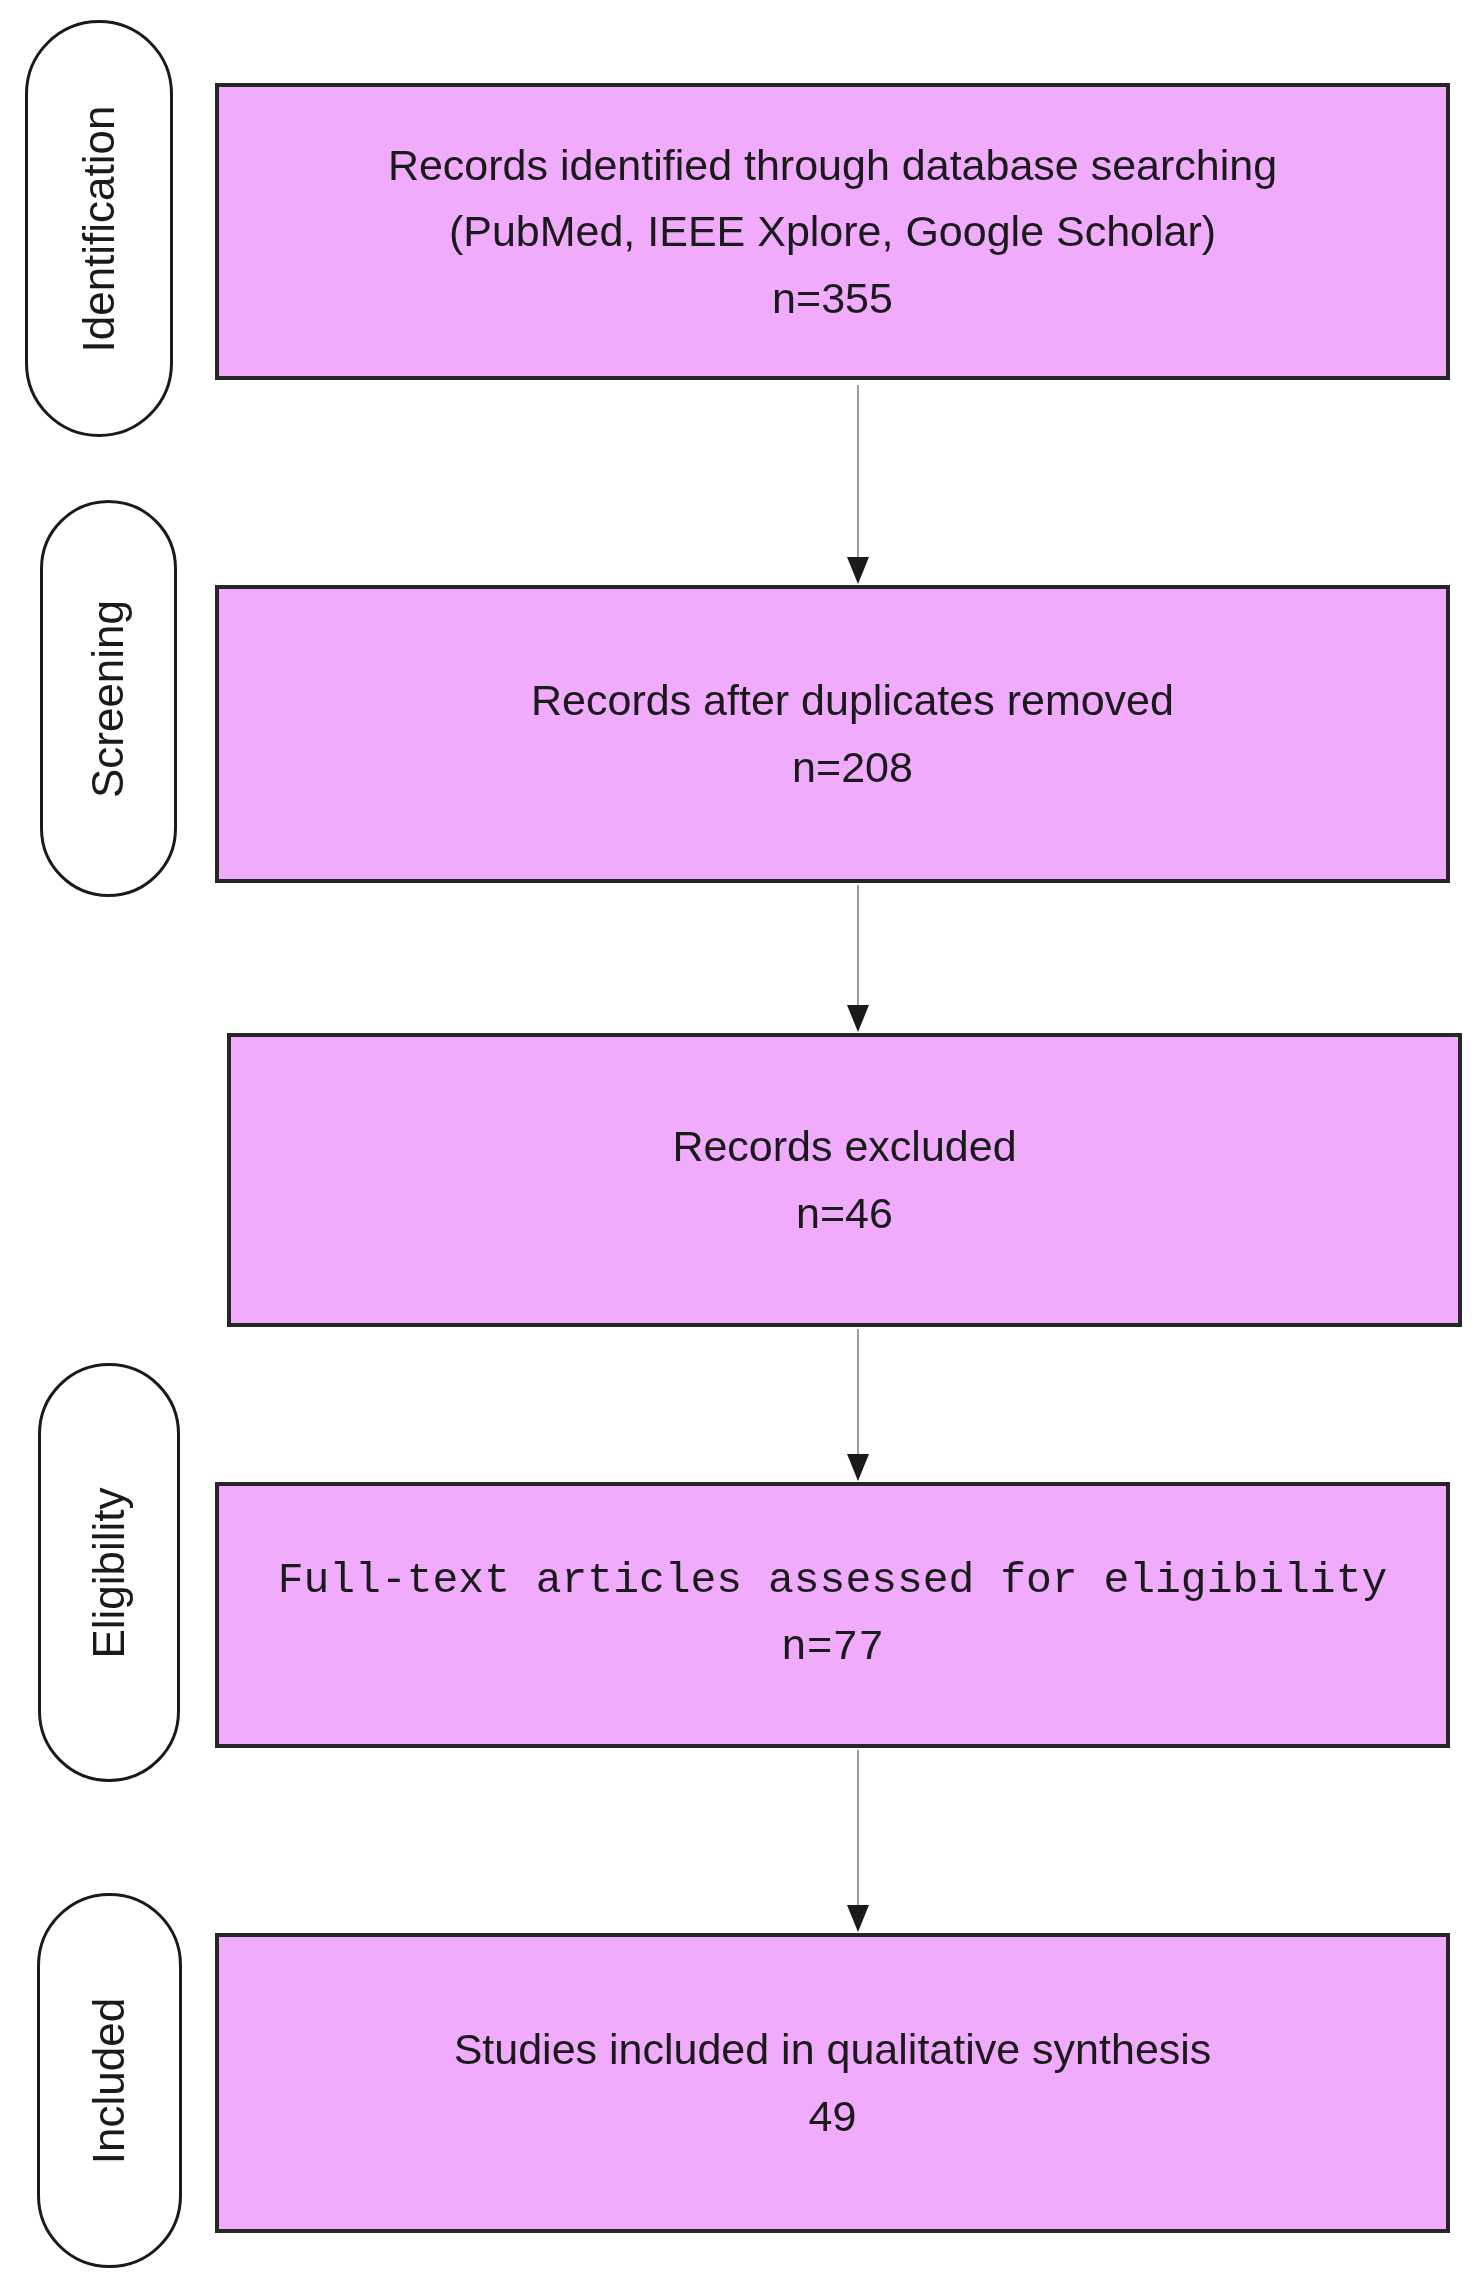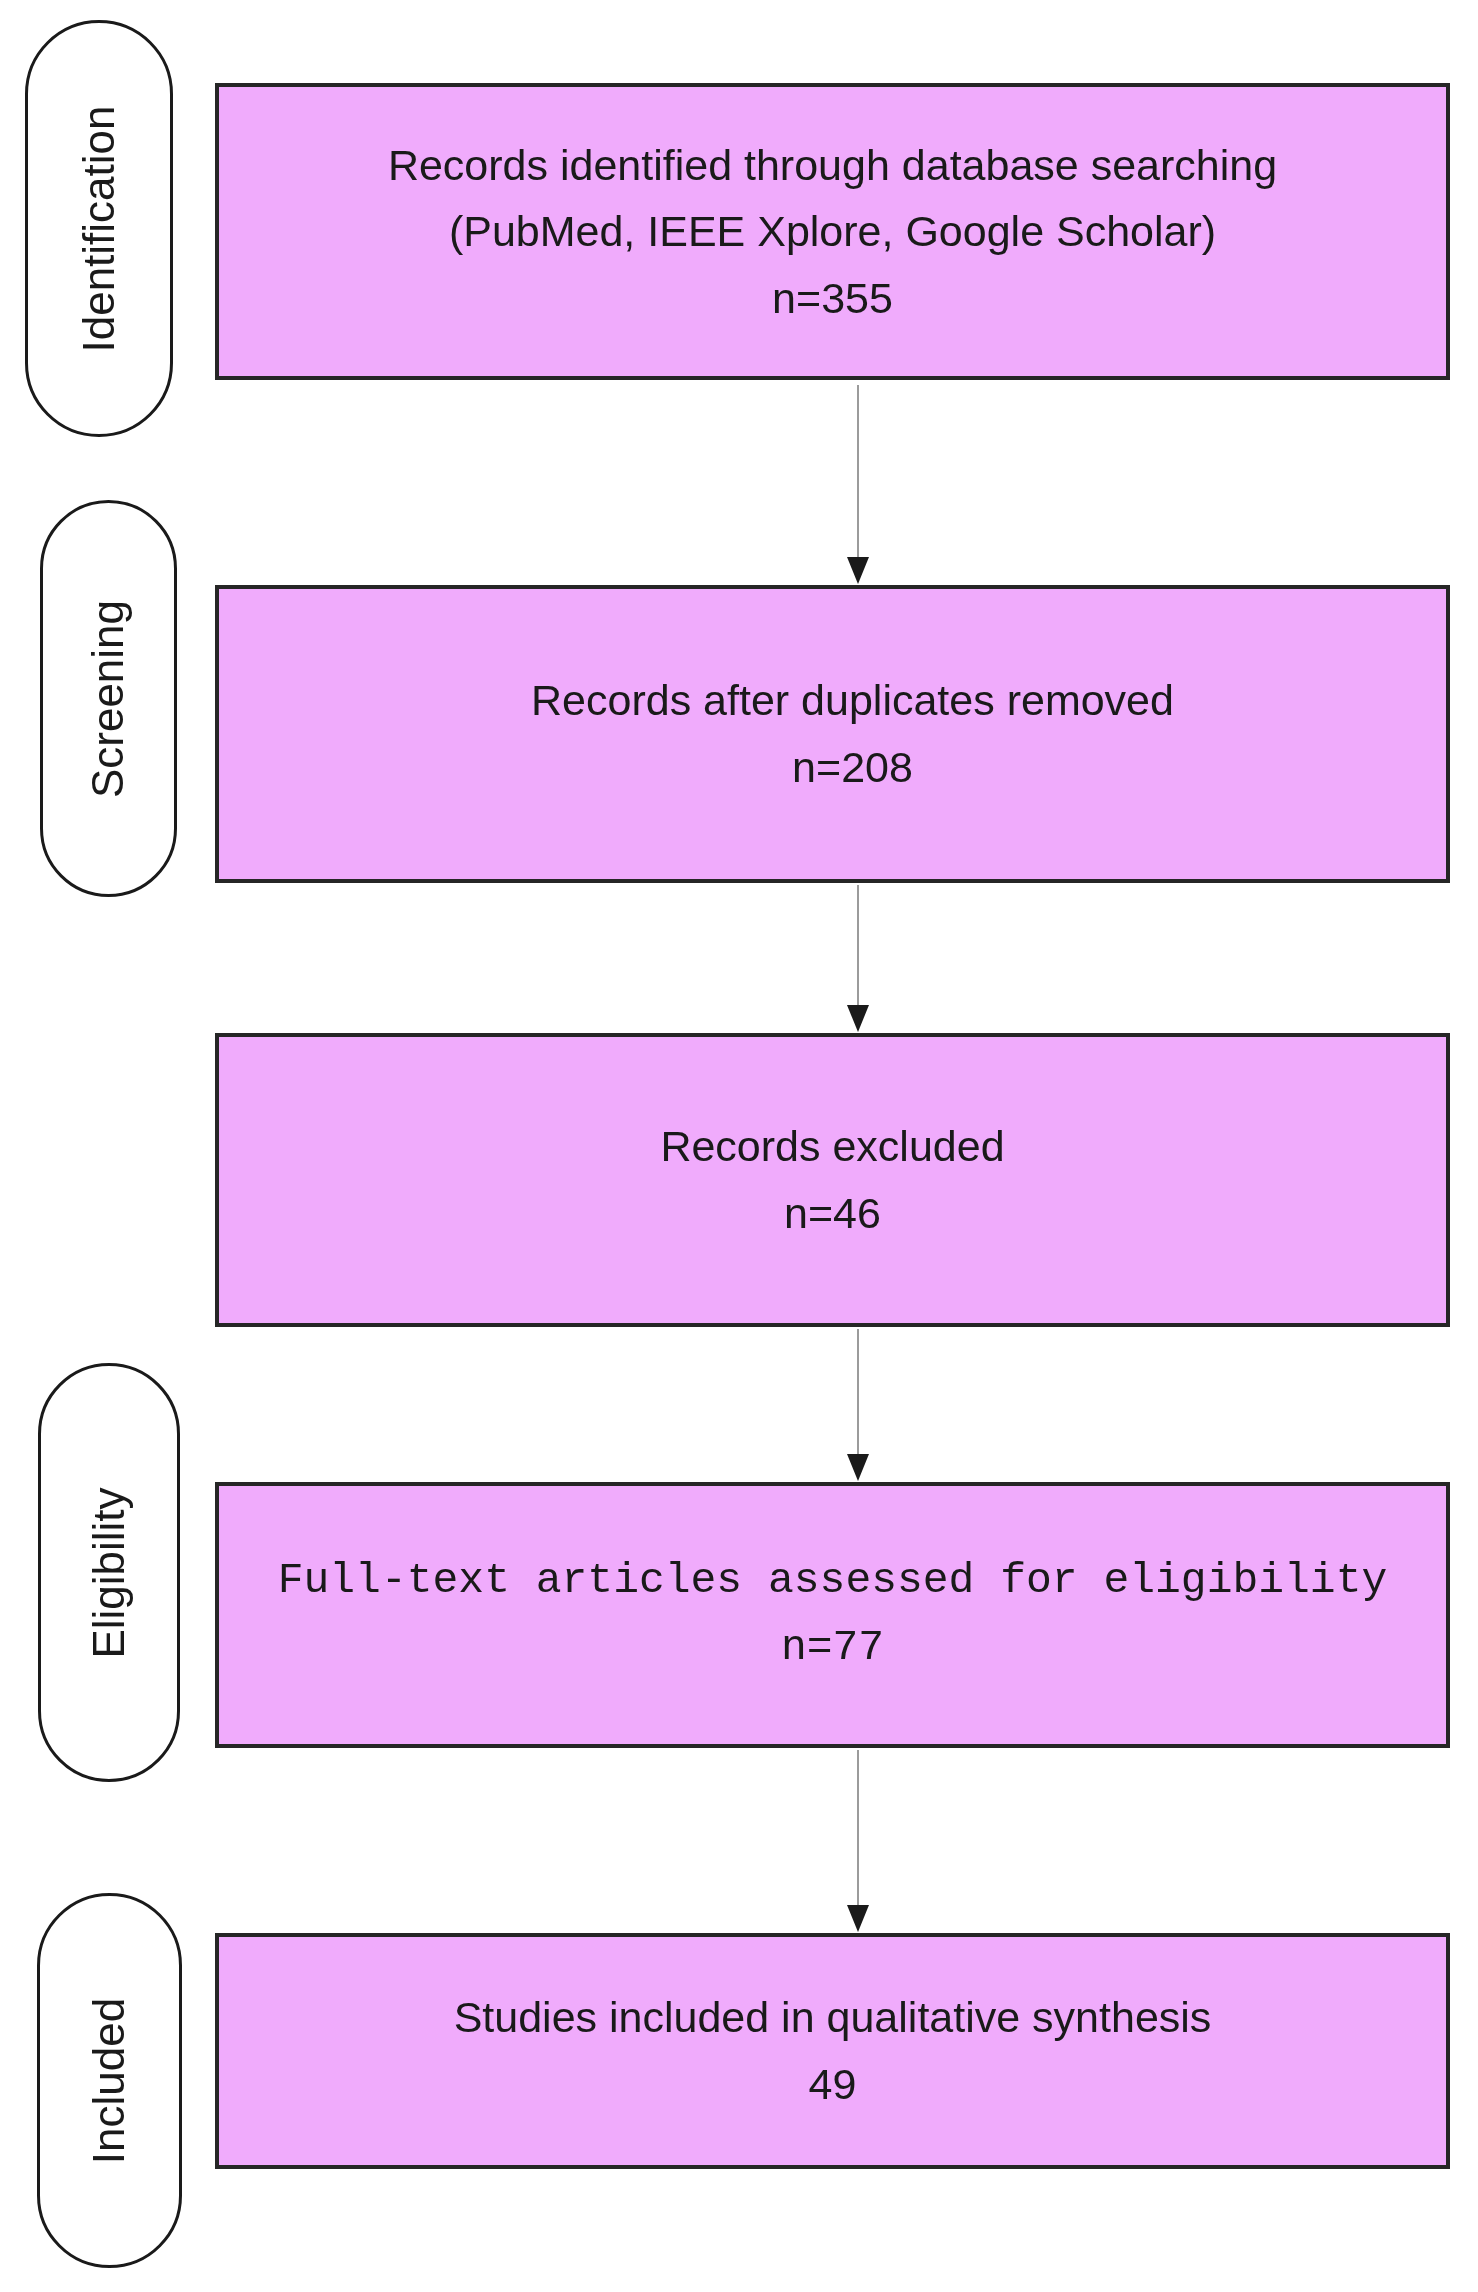--- a/index.html
+++ b/index.html
@@ -97,35 +97,35 @@
     </div>
   </div>
 
   <div class="flow-box" style="top:585px; height:298px;padding-left:40px;">
     <div class="box-text">
       <div>Records after duplicates removed</div>
       <div>n=208</div>
     </div>
   </div>
 
-  <div class="flow-box" style="top:1033px; height:294px;">
+  <div class="flow-box" style="top:1033px; height:294px;margin-left:12px;">
     <div class="box-text">
       <div>Records excluded</div>
       <div>n=46</div>
     </div>
   </div>
 
   <div class="flow-box" style="top:1482px; height:266px;font-family:Liberation Mono, monospace;">
     <div class="box-text">
       <div>Full-text articles assessed for eligibility</div>
       <div>n=77</div>
     </div>
   </div>
 
-  <div class="flow-box" style="top:1933px; height:236px;">
+  <div class="flow-box" style="top:1933px; height:300px;">
     <div class="box-text">
       <div>Studies included in qualitative synthesis</div>
       <div>49</div>
     </div>
   </div>
 
   <div class="arrow" style="top:385px; height:199px;">
     <div class="arrow-line"></div>
     <div class="arrow-head"></div>
   </div>

